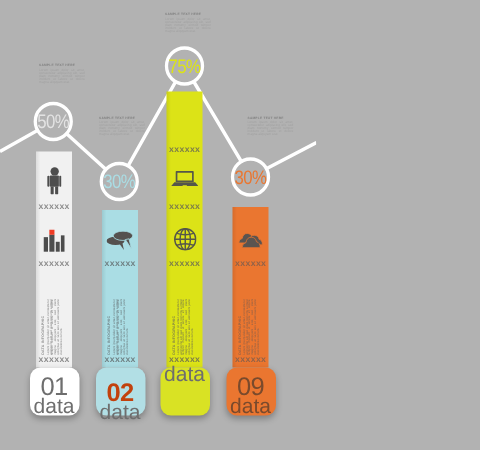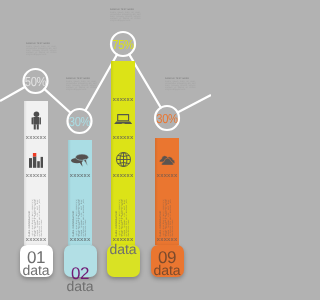--- a/index.html
+++ b/index.html
@@ -112,21 +112,21 @@
           </svg>
         </span>
         <div style="position:absolute;left:0;top:59px;width:24px;height:37px;">
           <div class="vrot" style="position:absolute;left:12px;top:18.5px;width:37px;height:24px;margin-left:-18.5px;margin-top:-12px;transform:rotate(-90deg);">
             <div class="vt-title" style="position:absolute;left:0;top:3.6px;white-space:nowrap;color:#6f7f82;">DATA INFOGRAPHIC</div>
             <div class="vt-body" style="position:absolute;left:0;top:7.8px;width:37px;text-align:justify;color:#6f7f82;">Lorem ipsum dolor sit amet, consectetur adipiscing elit sed diam nonumy eirmod tempor invidunt ut labore et dolore magna aliquyam erat, sed diam voluptua at vero eos et accusam justo duo dolores rebum</div>
           </div>
         </div>
       </div>
       <div class="databox" style="left:63.5px;top:245px;width:33px;height:32px;background:#b2dfe5;">
-        <div class="bx-num" style="margin-top:20px;color:#701a75;">02</div>
+        <div class="bx-num" style="margin-top:8px;color:#c2410c;font-weight:bold;">02</div>
         <div class="bx-lbl" style="margin-top:-3px;color:#6e6e6e;">data</div>
       </div>
       <div class="col" style="left:111px;top:61px;height:184px;background:#dce317;">
         <div class="divider" style="position:absolute;left:0;top:36.8px;width:24px;color:#7c7d4a;">xxxxxx</div>
         <div class="divider" style="position:absolute;left:0;top:74.8px;width:24px;color:#7c7d4a;">xxxxxx</div>
         <div class="divider" style="position:absolute;left:0;top:112.8px;width:24px;color:#7c7d4a;">xxxxxx</div>
         <div class="divider" style="position:absolute;left:0;top:176.8px;width:24px;color:#7c7d4a;">xxxxxx</div>
         <span class="icon-wrap" style="position:absolute;left:0;top:53.3px;width:24px;height:10.2px;display:block;">
           <svg width="18.4" height="10.2" viewBox="0 0 17.9 9.9" style="display:block;margin:0 auto;">
             <g fill="#55574a">

